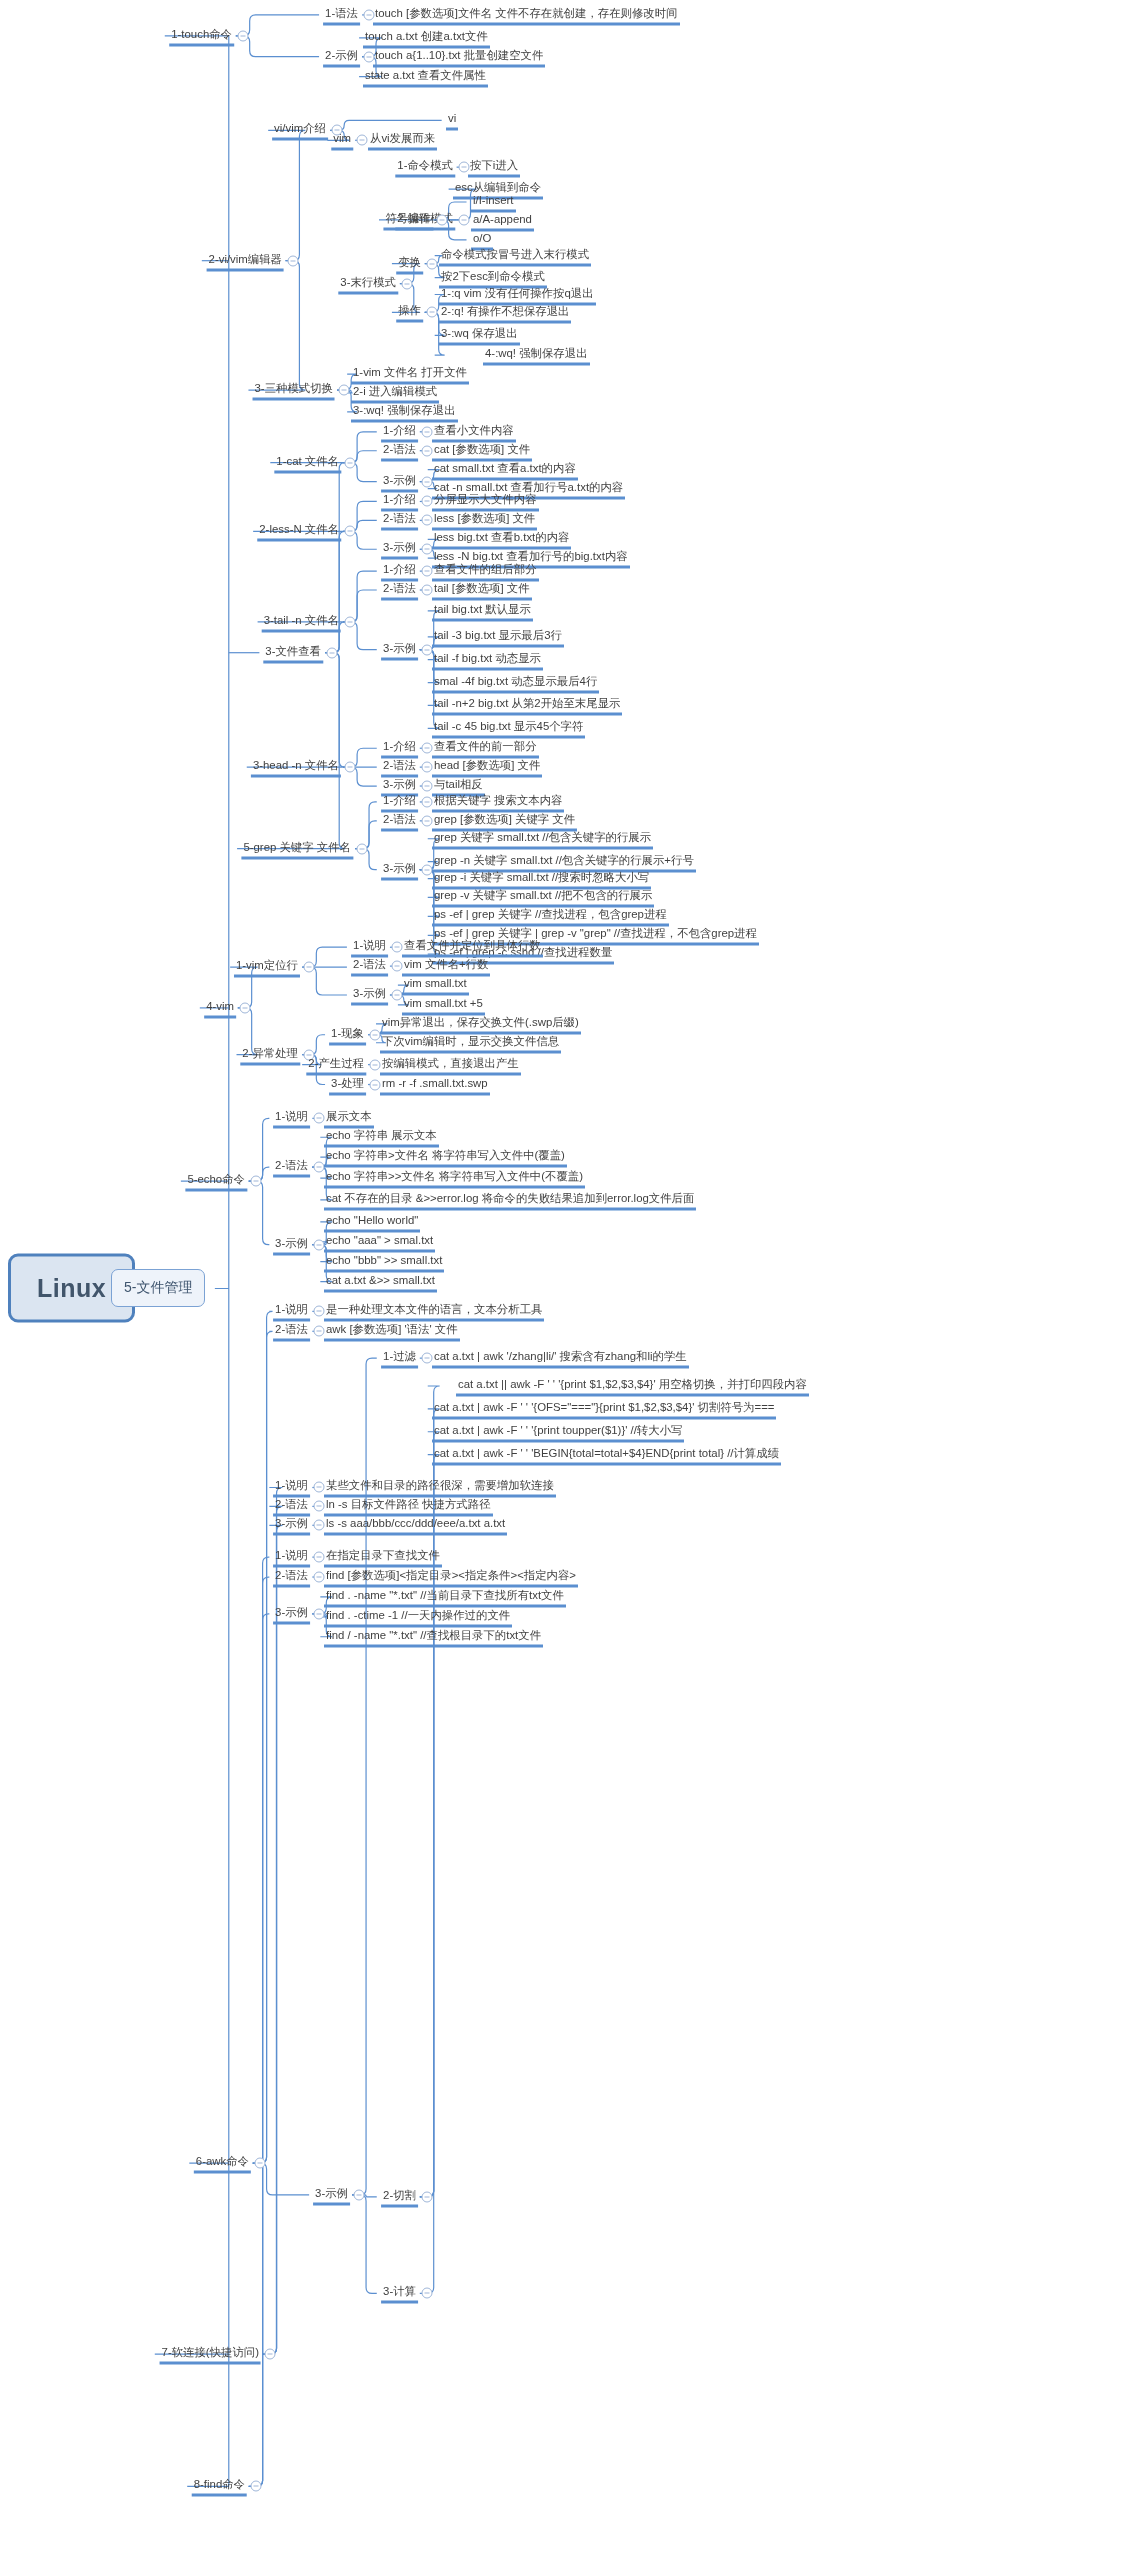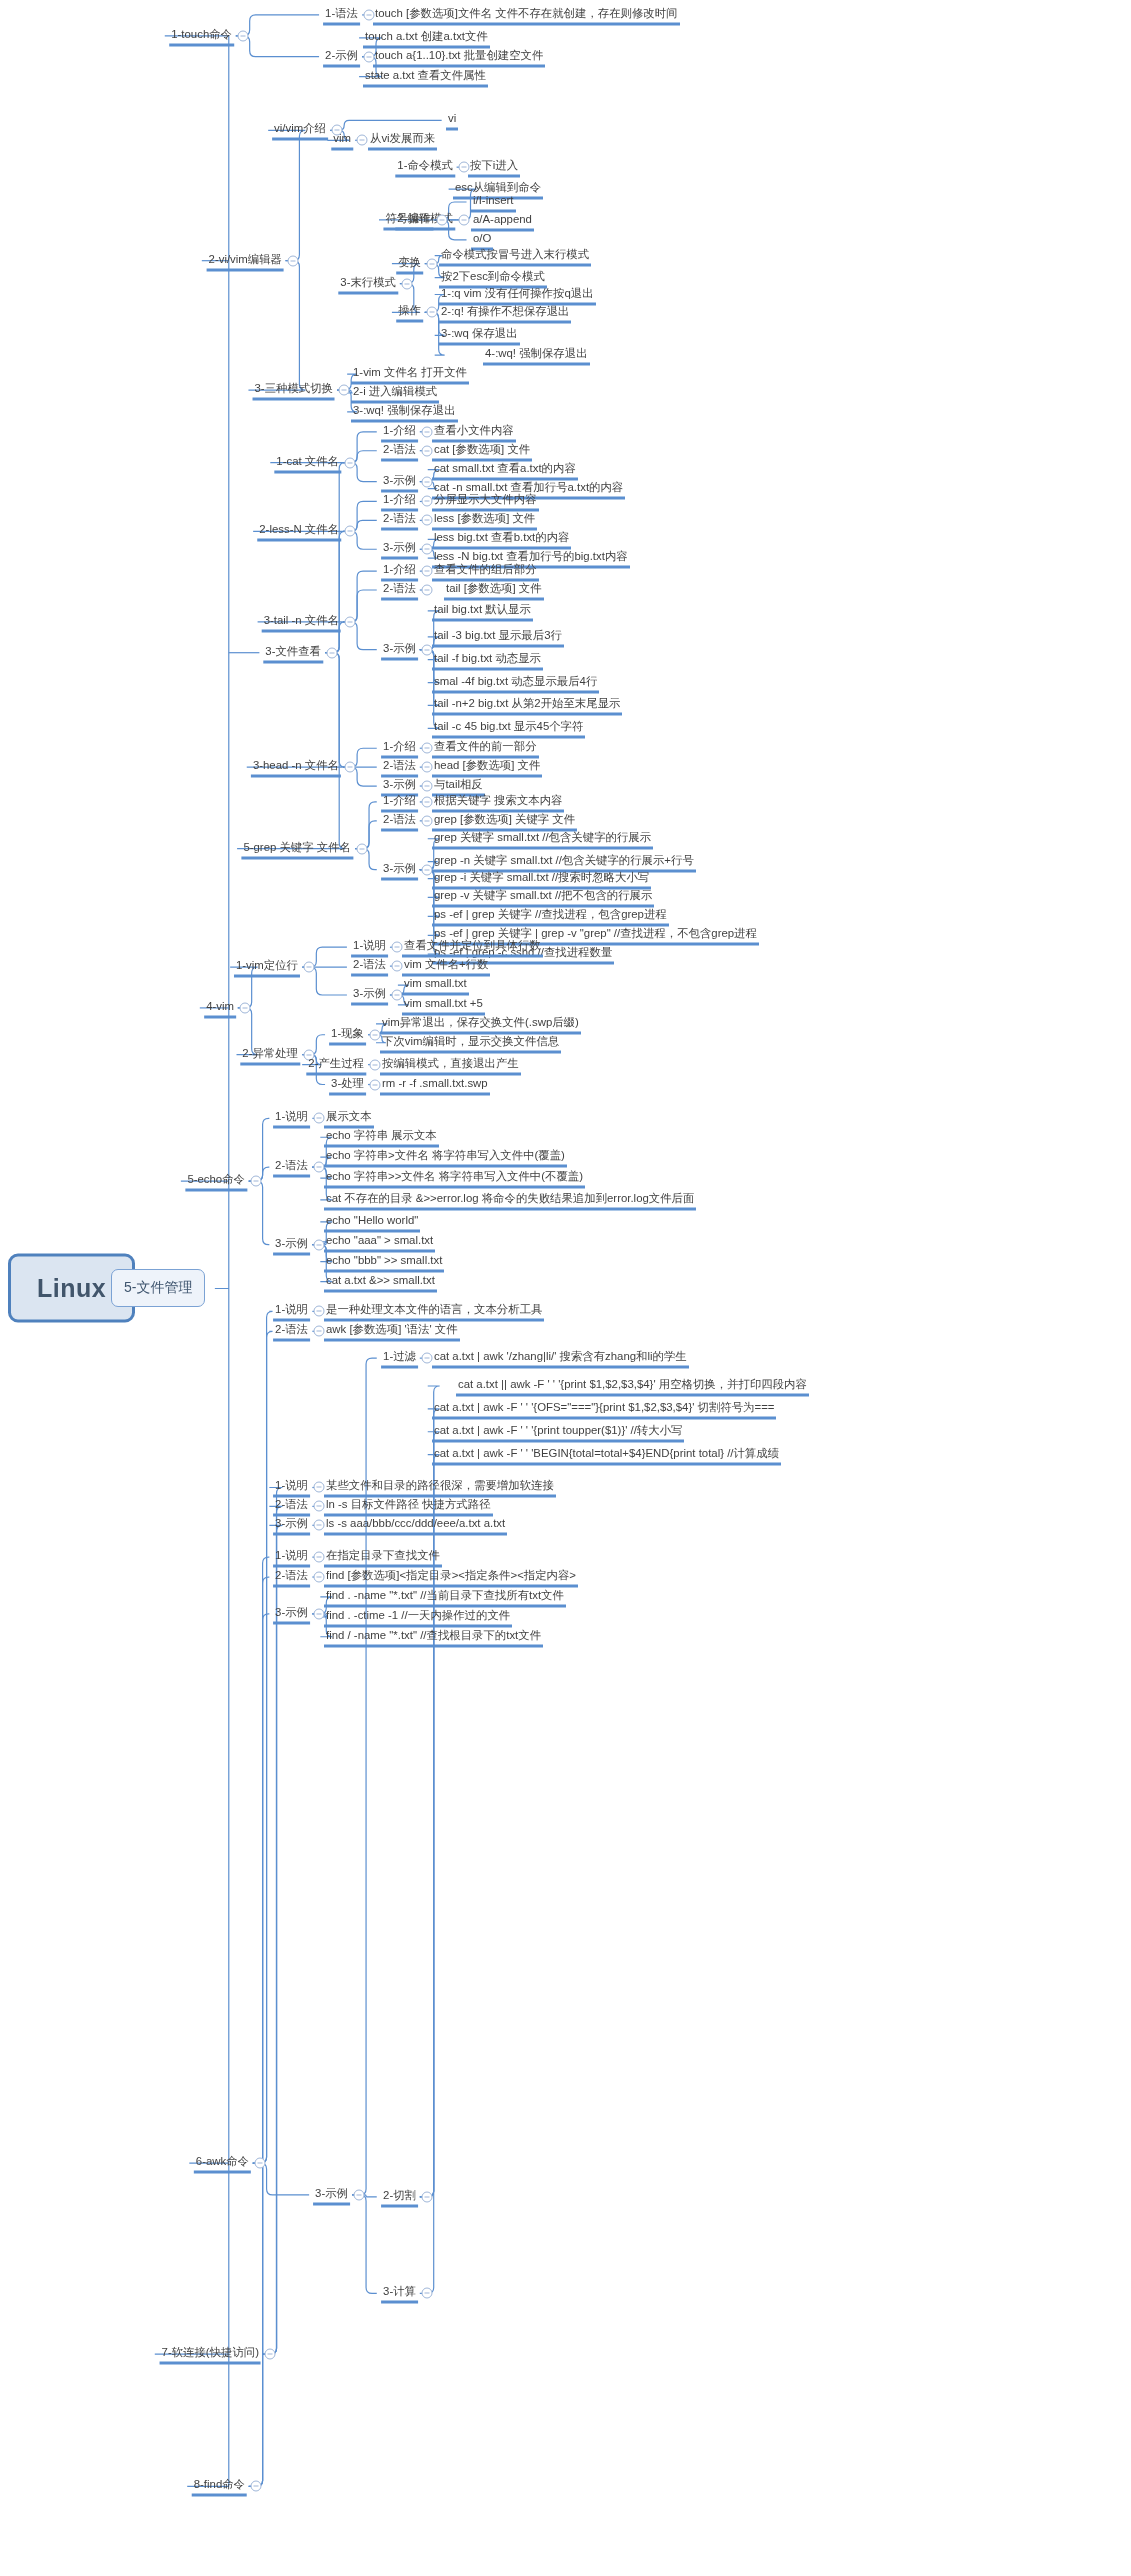--- a/index.html
+++ b/index.html
@@ -284,21 +284,21 @@
       <div class="tog" style="left: 427px; top: 549px;"></div>
       <div class="node" style="left: 432px; top: 539px;">less big.txt 查看b.txt的内容</div>
       <div class="node" style="left: 432px; top: 558px;">less -N big.txt 查看加行号的big.txt内容</div>
       <div class="node c" style="left: 341px; top: 622px;">3-tail -n 文件名</div>
       <div class="tog" style="left: 350px; top: 622px;"></div>
       <div class="node c" style="left: 418px; top: 571px;">1-介绍</div>
       <div class="tog" style="left: 427px; top: 571px;"></div>
       <div class="node" style="left: 432px; top: 571px;">查看文件的组后部分</div>
       <div class="node c" style="left: 418px; top: 590px;">2-语法</div>
       <div class="tog" style="left: 427px; top: 590px;"></div>
-      <div class="node" style="left: 444px; top: 590px;">tail [参数选项] 文件</div>
+      <div class="node" style="left: 432px; top: 590px;">tail [参数选项] 文件</div>
       <div class="node c" style="left: 418px; top: 650px;">3-示例</div>
       <div class="tog" style="left: 427px; top: 650px;"></div>
       <div class="node" style="left: 432px; top: 611px;">tail big.txt 默认显示</div>
       <div class="node" style="left: 432px; top: 637px;">tail -3 big.txt 显示最后3行</div>
       <div class="node" style="left: 432px; top: 660px;">tail -f big.txt 动态显示</div>
       <div class="node" style="left: 432px; top: 683px;">smal -4f big.txt 动态显示最后4行</div>
       <div class="node" style="left: 432px; top: 705px;">tail -n+2 big.txt 从第2开始至末尾显示</div>
       <div class="node" style="left: 432px; top: 728px;">tail -c 45 big.txt 显示45个字符</div>
       <div class="node c" style="left: 341px; top: 767px;">3-head -n 文件名</div>
       <div class="tog" style="left: 350px; top: 767px;"></div>

